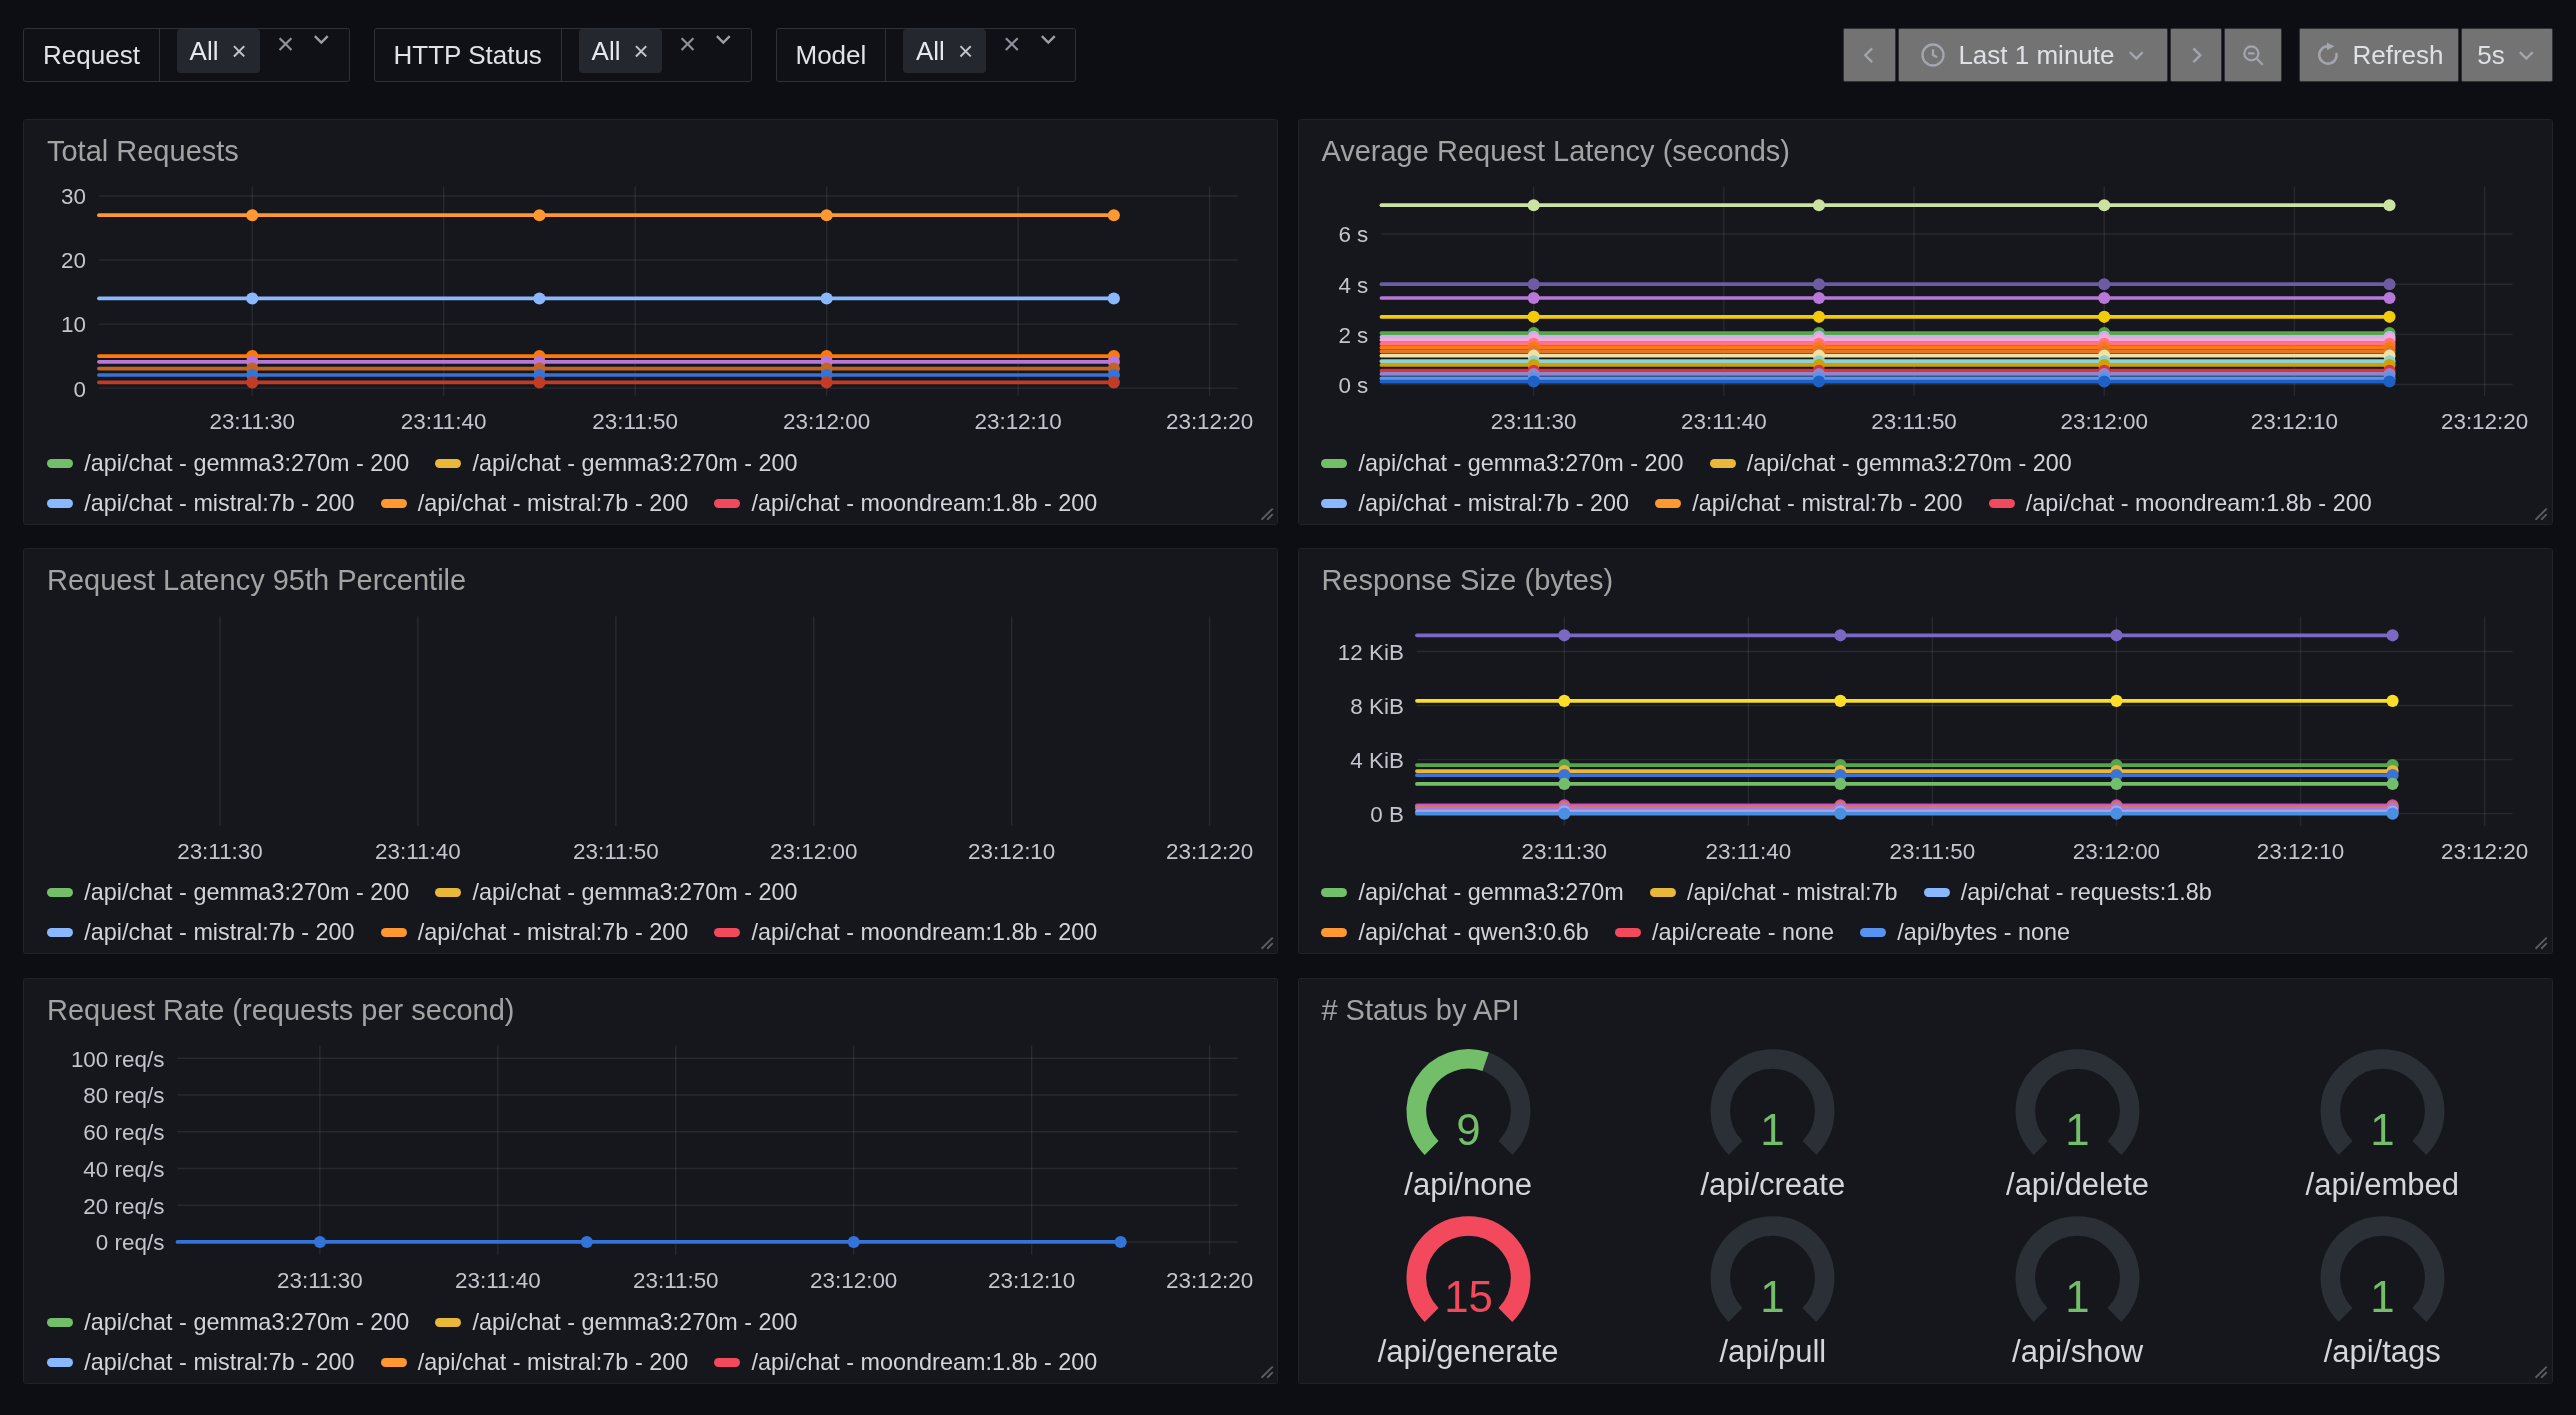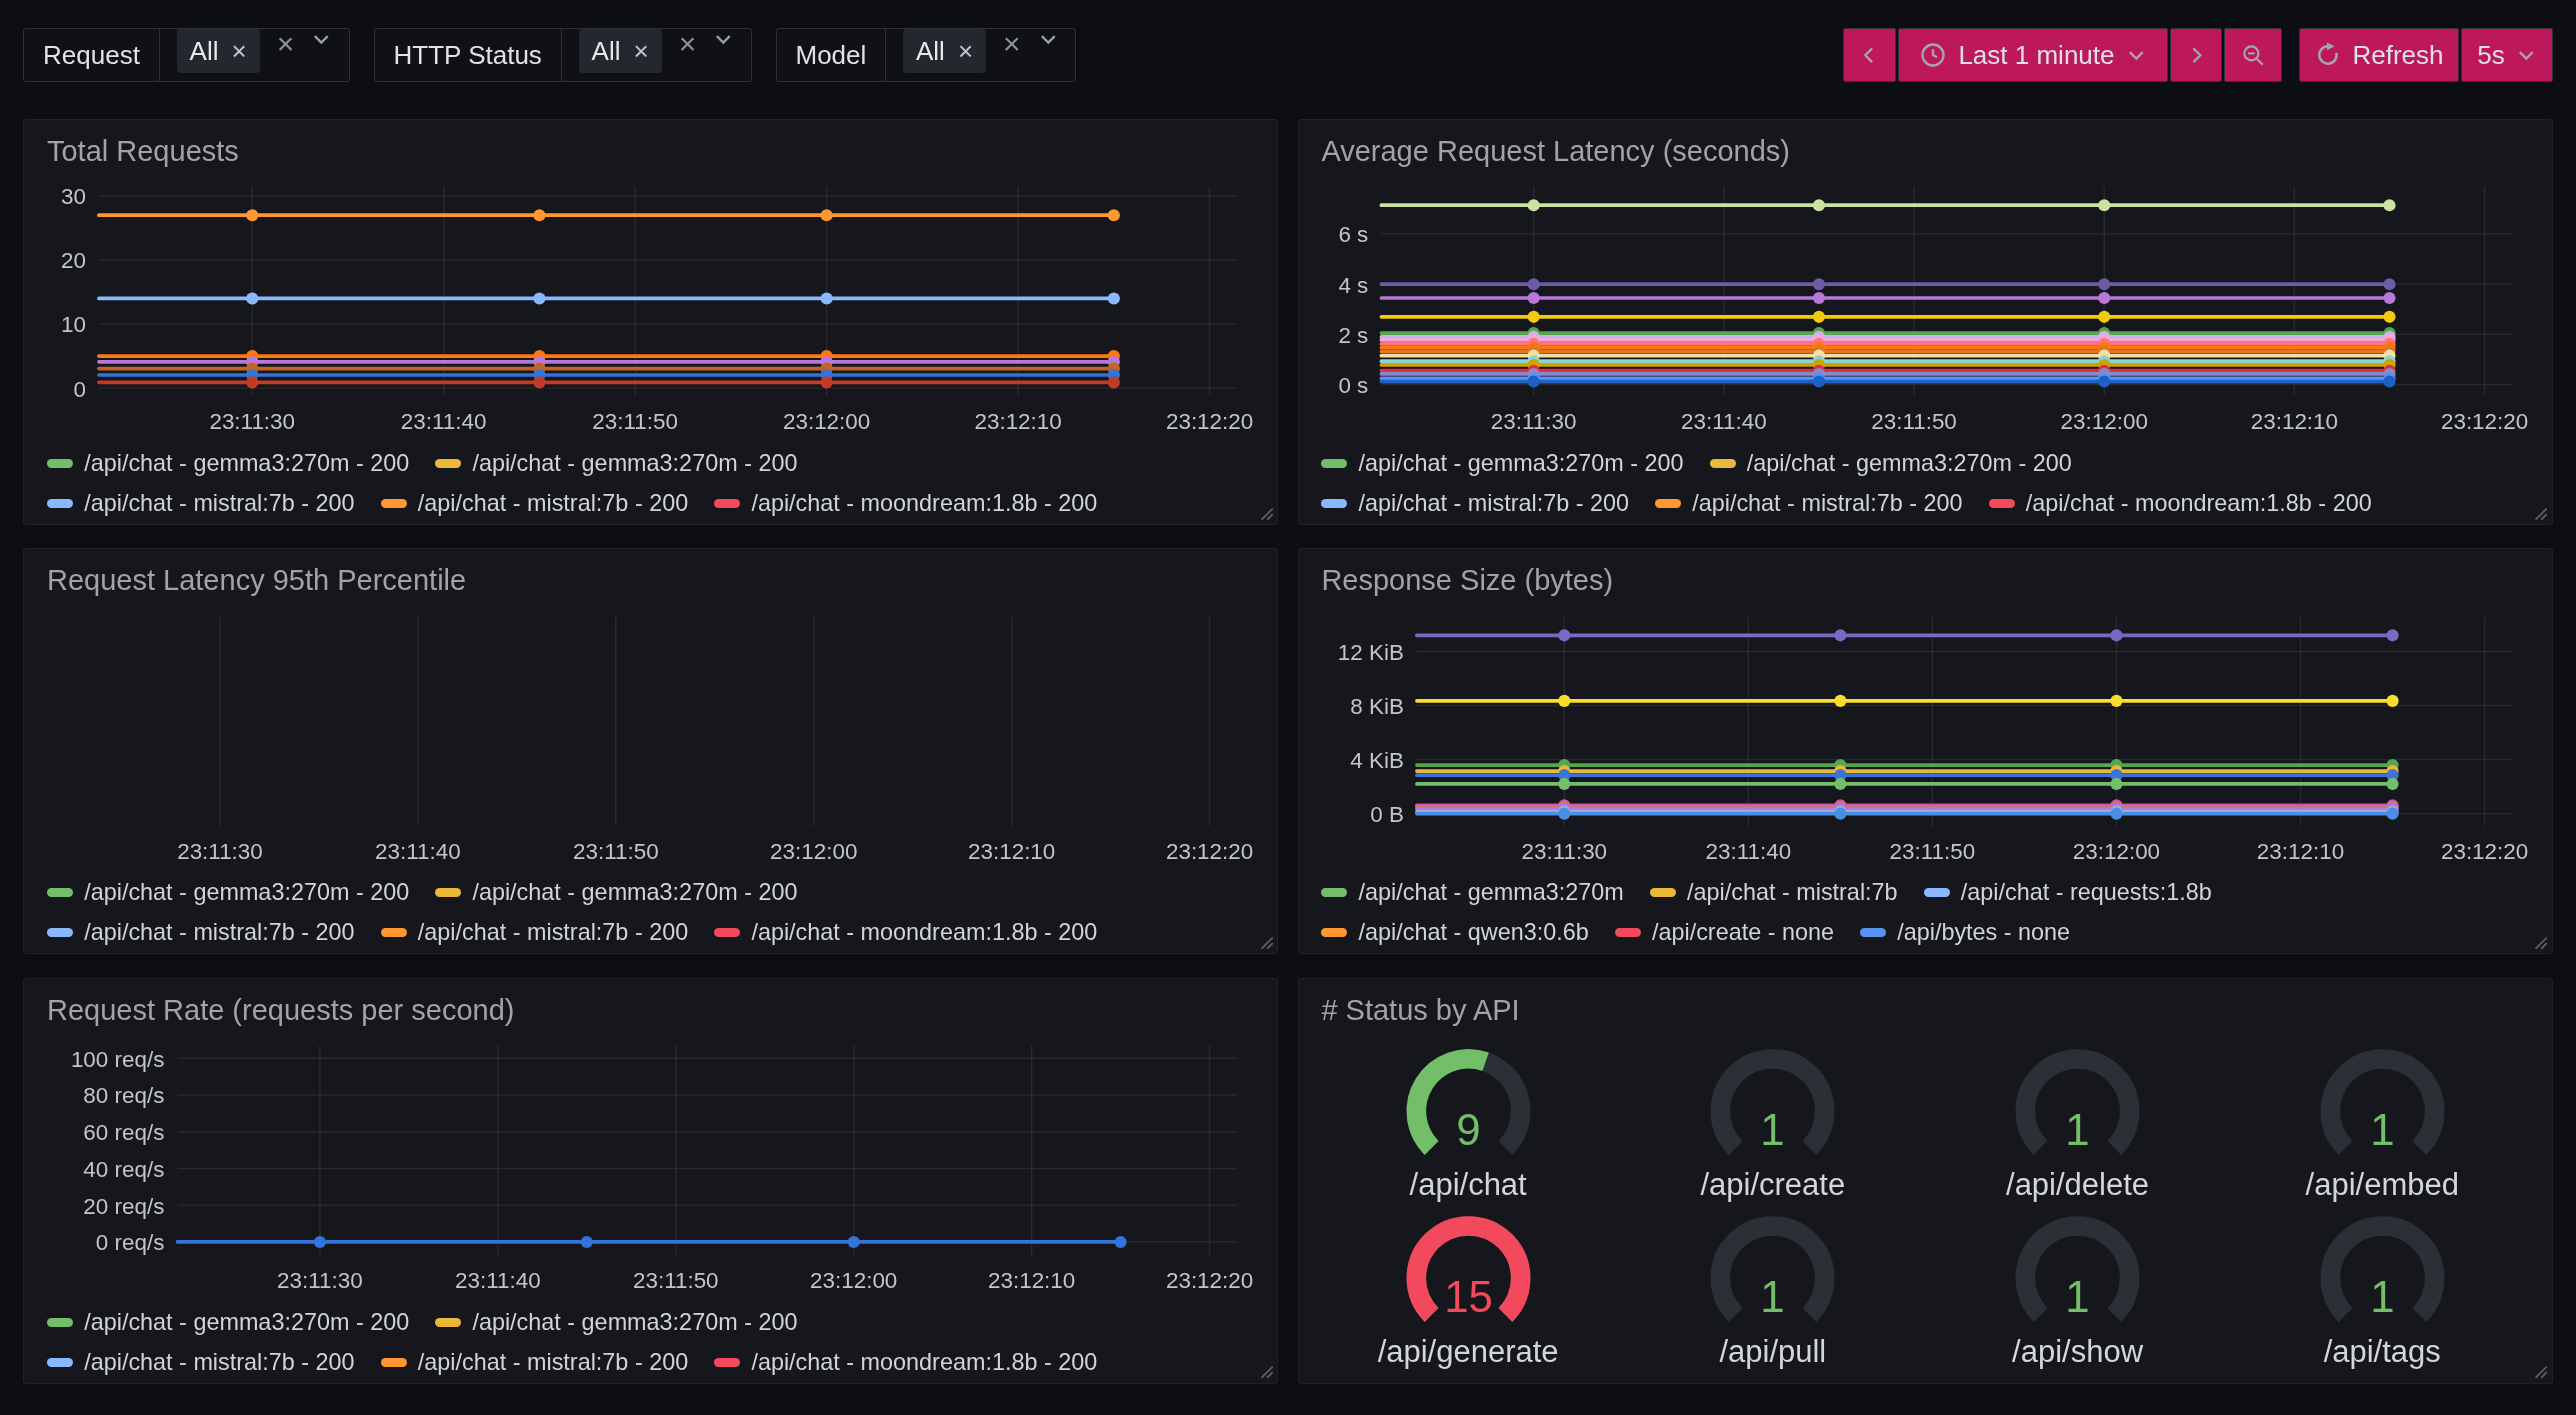--- a/index.html
+++ b/index.html
@@ -16,21 +16,21 @@
   .filter { display: flex; height: 54px; border: 0.9px solid #2e3138; border-radius: 2.8px; background: #101117; }
   .f-label { display: flex; align-items: center; padding: 0 18.7px; font-size: 26px; color: #e0e2e7; border-right: 0.9px solid #2e3138; white-space: nowrap; }
   .f-value { display: flex; align-items: flex-start; gap: 17px; padding: 0 17px; }
   .chip { display: inline-flex; align-items: center; gap: 13px; background: #24272e; border-radius: 3.7px; padding: 6.5px 13px; font-size: 26px; color: #e6e8ec; }
   .chip-x { color: #c2c5cc; font-size: 26px; line-height: 1; cursor: pointer; }
   .clear { color: #8d919a; font-size: 30px; line-height: 1; cursor: pointer; }
   .caret { color: #9ba0a8; }
 
   .time-controls { display: flex; align-items: center; gap: 17px; }
   .tc-group { display: flex; gap: 1.9px; }
-  .tc-btn { display: inline-flex; align-items: center; gap: 11.2px; height: 54px; padding: 0 15px; background: #be185d; border: 0.9px solid #303238; border-radius: 1.9px; color: #dfe1e6; font-size: 26px; font-family: inherit; cursor: pointer; white-space: nowrap; }
+  .tc-btn { display: inline-flex; align-items: center; gap: 11.2px; height: 54px; padding: 0 15px; background: #737373; border: 0.9px solid #303238; border-radius: 1.9px; color: #dfe1e6; font-size: 26px; font-family: inherit; cursor: pointer; white-space: nowrap; }
   .tc-btn .icon { color: #a2a6ae; display: inline-flex; }
   .range-btn { padding: 0 20.6px; }
 
   
   .grid { display: grid; grid-template-columns: 1fr 1fr; gap: 23.4px 19.6px; grid-auto-rows: 406px; }
   .panel { position: relative; background: #16171c; border: 0.9px solid #202227; border-radius: 2.8px; padding: 13px 17px 9.3px 17px; overflow: hidden; display: flex; flex-direction: column; }
   .panel-title { font-size: 29px; font-weight: 500; color: #a3a3a3; padding: 1.9px 5.6px 7.5px 5.6px; cursor: pointer; }
   .chart { flex: 0 0 264px; width: 100%; }
   .legend { margin-top: 7.5px; padding-left: 5.6px; }
   .legend-row { display: flex; gap: 26px; margin-bottom: 13px; }
@@ -606,21 +606,21 @@
 
     <div class="panel">
       <div class="panel-title"># Status by API</div>
       <div class="gauge-grid">
           <div class="gauge-cell">
             <svg width="187" height="123" style="overflow:visible" viewBox="0 0 200 132">
               <path d="M 60.40202025355333 111.59797974644665 A 56 56 0 1 1 139.59797974644667 111.59797974644665" stroke="#2b2f36" stroke-width="21" fill="none"></path>
               <path d="M 60.40202025355333 111.59797974644665 A 56 56 0 0 1 118.38883913270256 19.105287642793755" stroke="#73BF69" stroke-width="21" fill="none"></path>
               <text x="100" y="108" text-anchor="middle" class="gauge-value" fill="#73BF69">9</text>
             </svg>
-            <div class="gauge-label">/api/chat</div>
+            <div class="gauge-label">/api/none</div>
           </div>
           <div class="gauge-cell">
             <svg width="187" height="123" style="overflow:visible" viewBox="0 0 200 132">
               <path d="M 60.40202025355333 111.59797974644665 A 56 56 0 1 1 139.59797974644667 111.59797974644665" stroke="#2b2f36" stroke-width="21" fill="none"></path>
               <text x="100" y="108" text-anchor="middle" class="gauge-value" fill="#73BF69">1</text>
             </svg>
             <div class="gauge-label">/api/create</div>
           </div>
           <div class="gauge-cell">
             <svg width="187" height="123" style="overflow:visible" viewBox="0 0 200 132">

